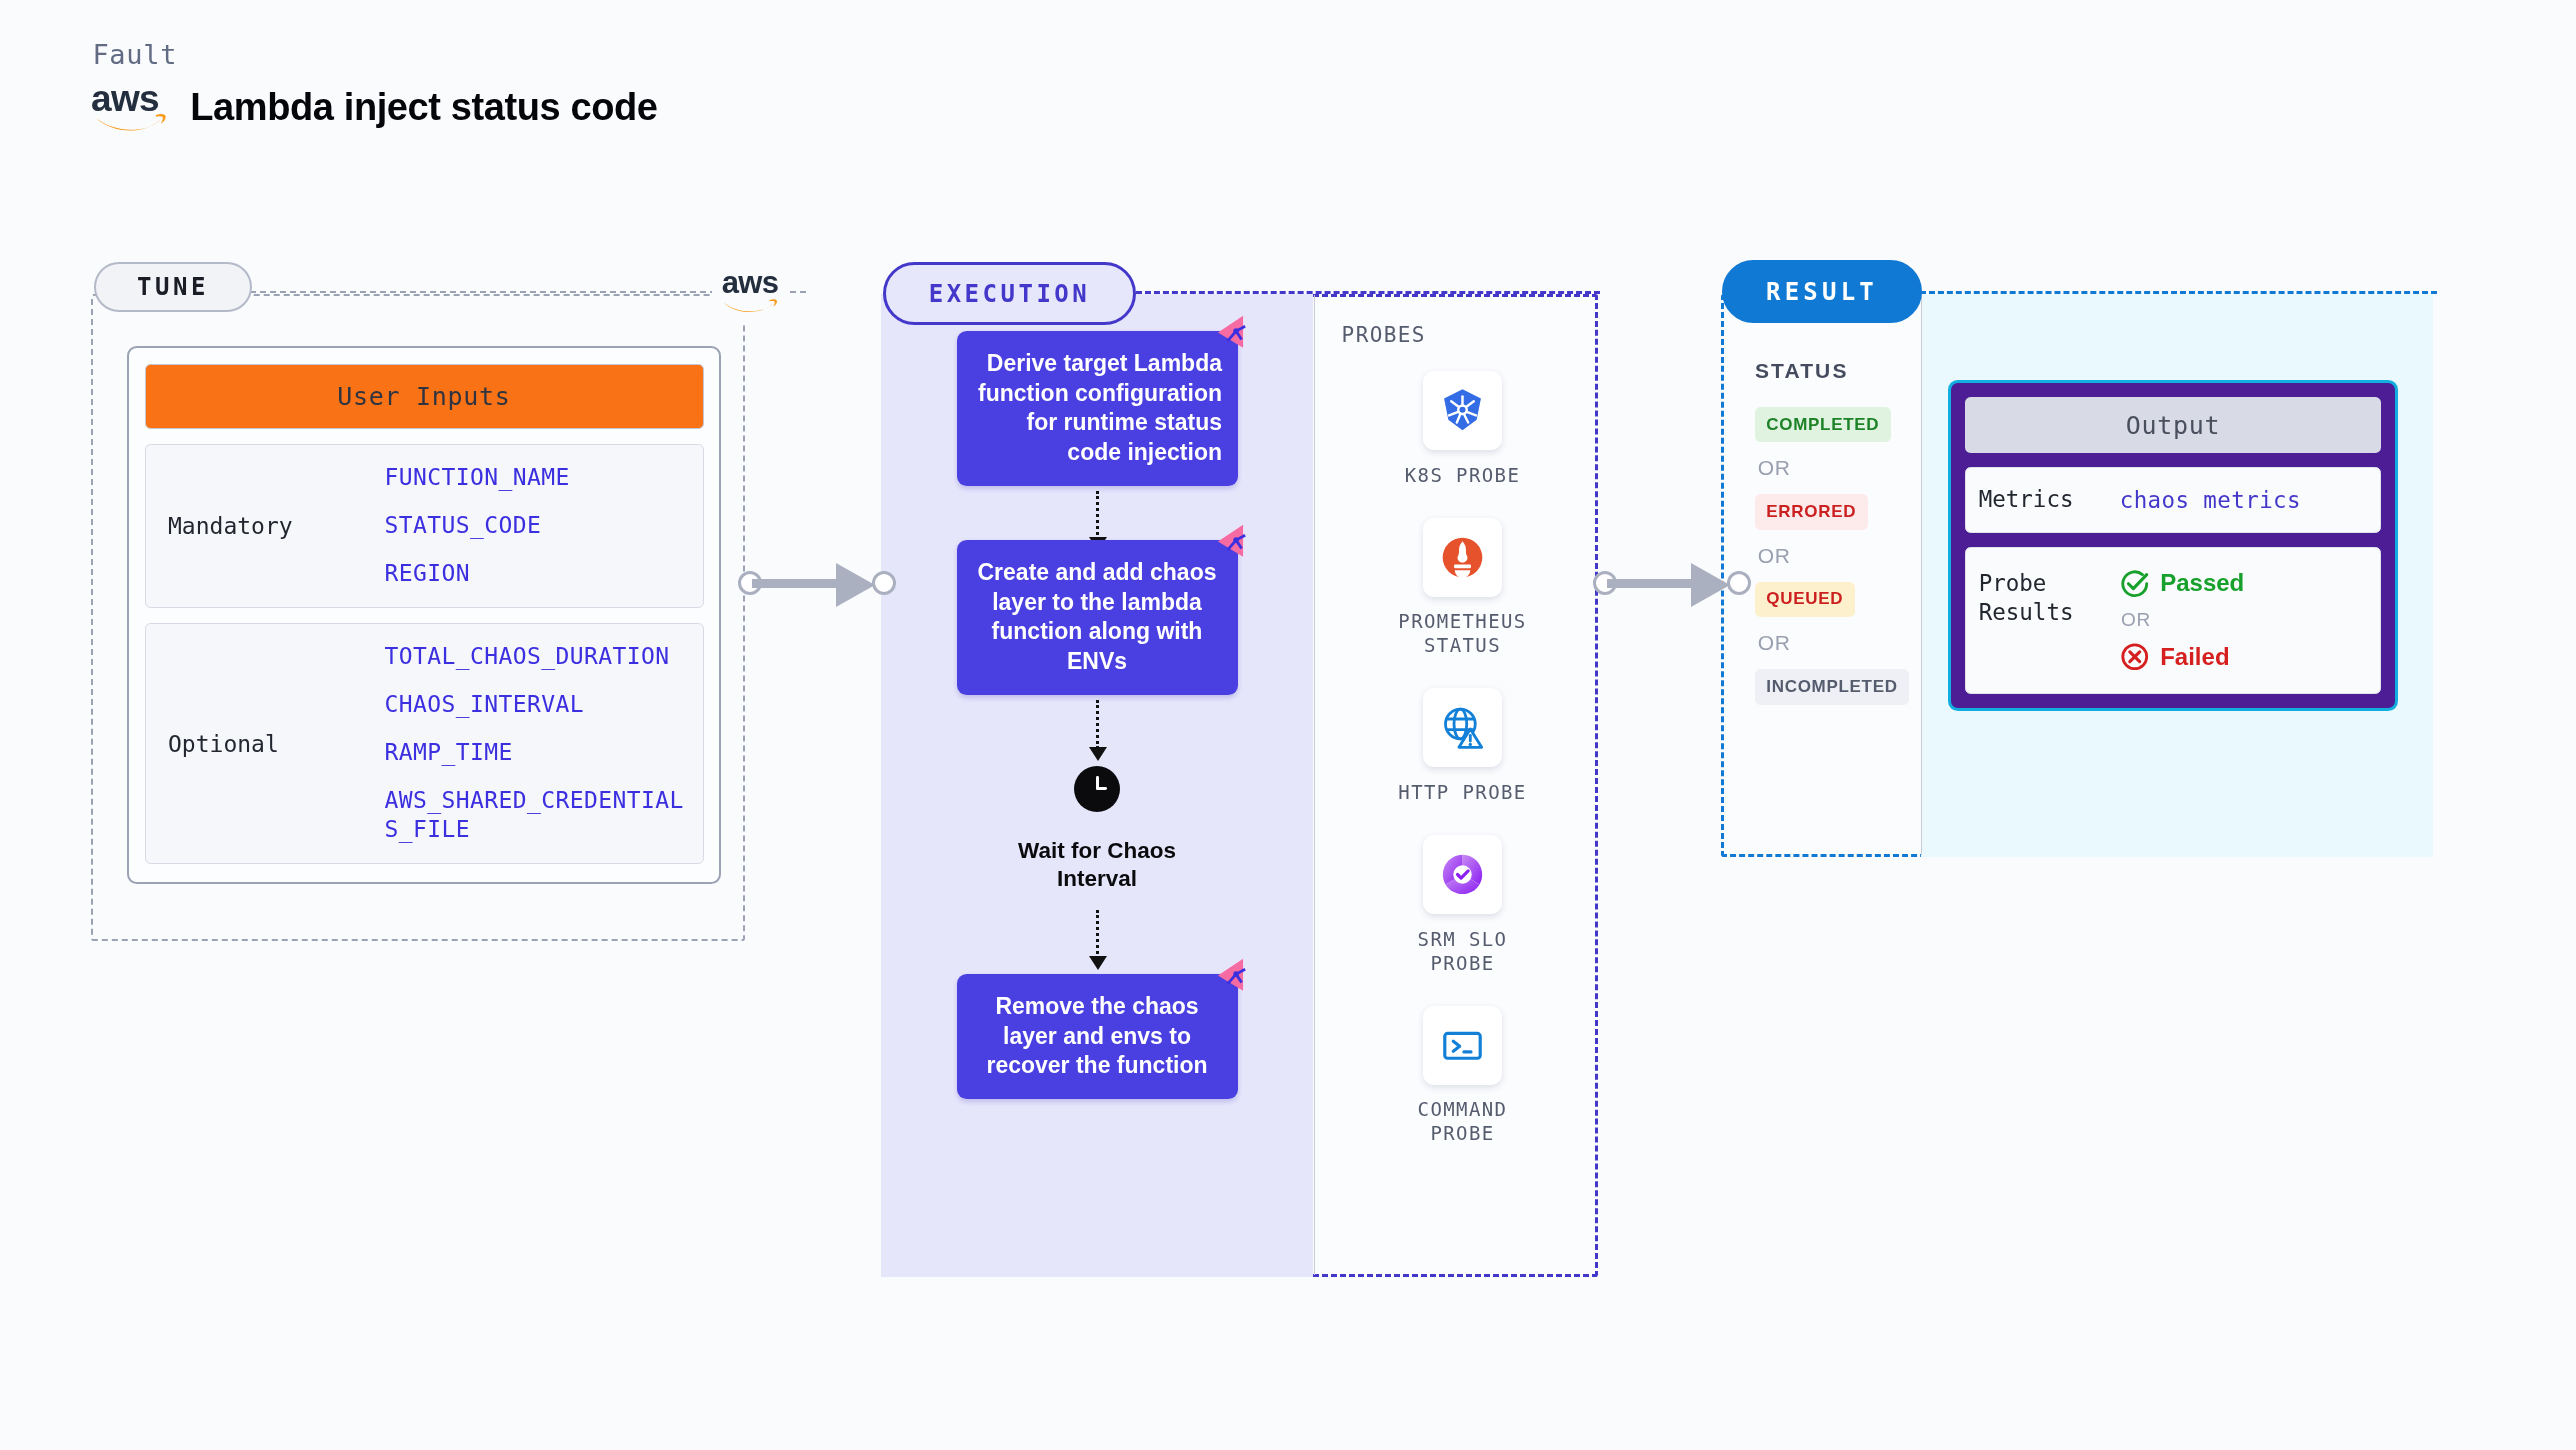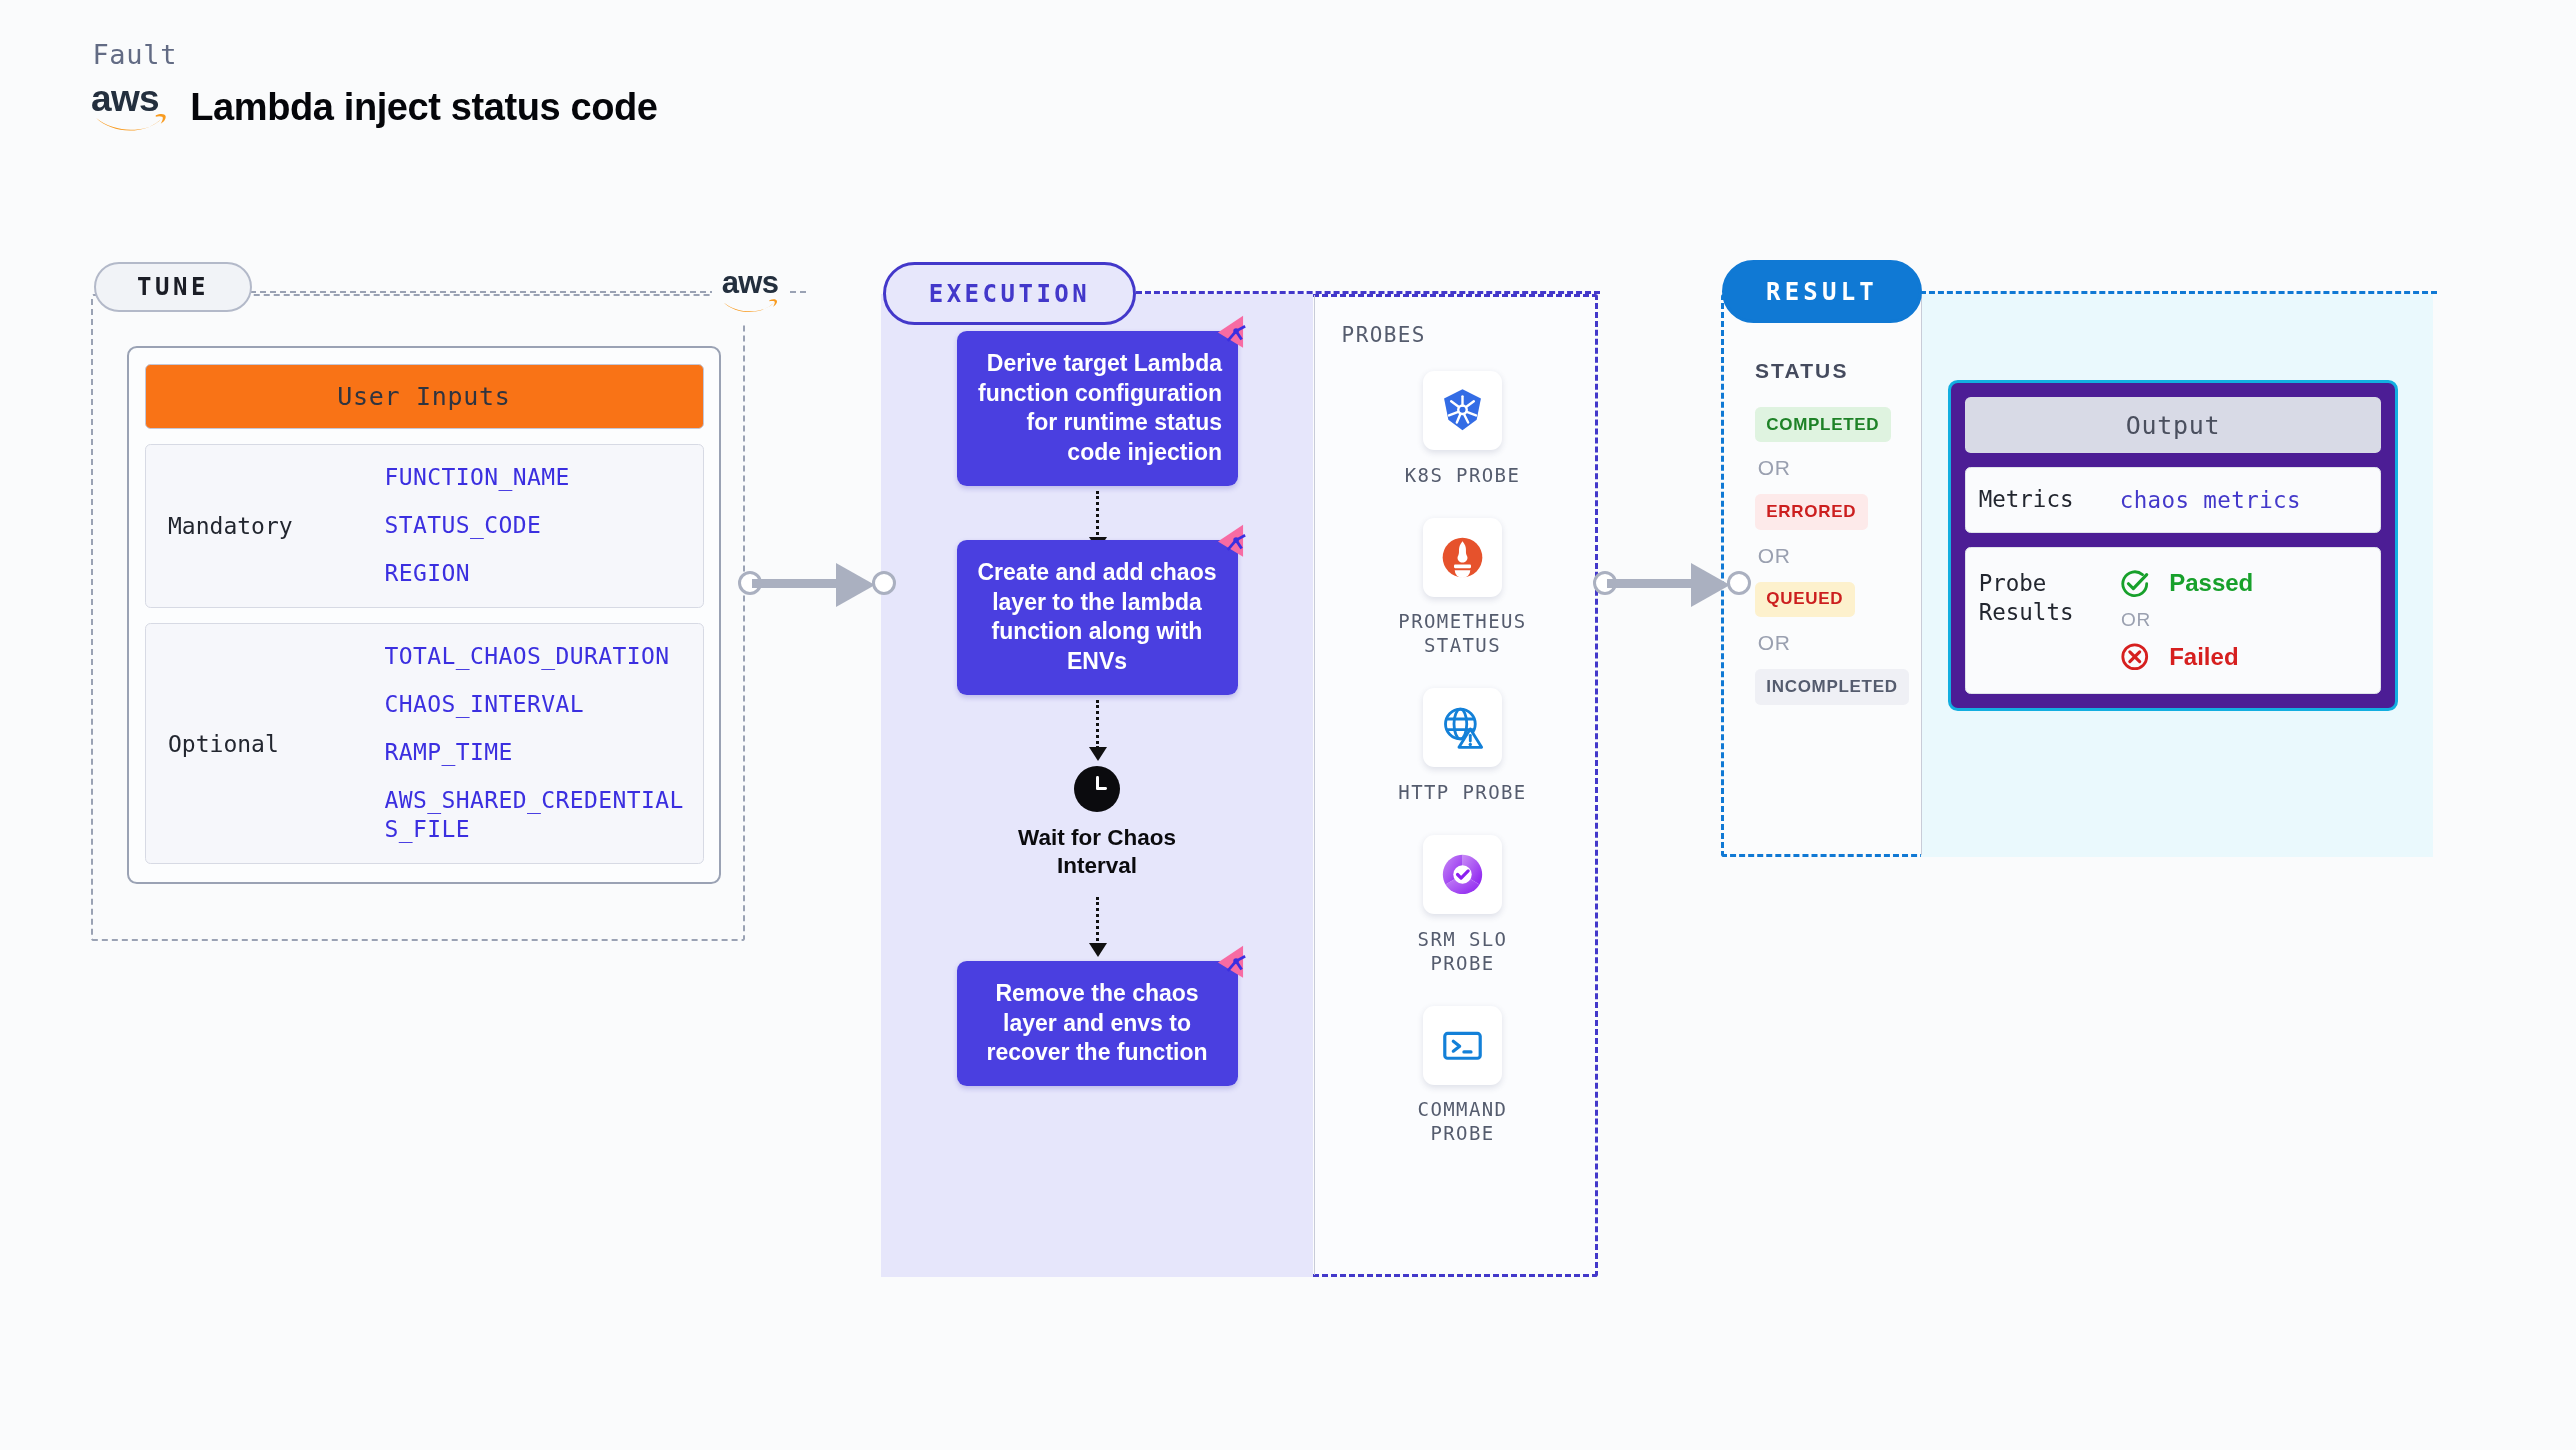--- a/index.html
+++ b/index.html
@@ -245,20 +245,21 @@
     left: -9.1px; bottom: -11.3px;
     border-left: 9.1px solid transparent;
     border-right: 9.1px solid transparent;
     border-top: 14px solid #111111;
   }
   .wait-node {
     display: flex;
     flex-direction: column;
     align-items: center;
     margin-top: 17px;
+    gap: 13px;
   }
   .clock-icon {
     width: 46px; height: 46px;
     border-radius: 50%;
     background: #0b0b0e;
     position: relative;
   }
   .clock-icon::before, .clock-icon::after {
     content: "";
     position: absolute;
@@ -428,21 +429,21 @@
     letter-spacing: 0.4px;
   }
   .probe-res {
     display: flex;
     flex-direction: column;
     gap: 7px;
   }
   .res-line {
     display: flex;
     align-items: center;
-    gap: 20px;
+    gap: 11px;
     font-size: 24px;
     font-weight: bold;
   }
   .res-passed { color: #17a02b; }
   .res-failed { color: #d61f1f; }
 
   
   .connector { position: absolute; z-index: 7; }
   .conn-dot {
     position: absolute;

